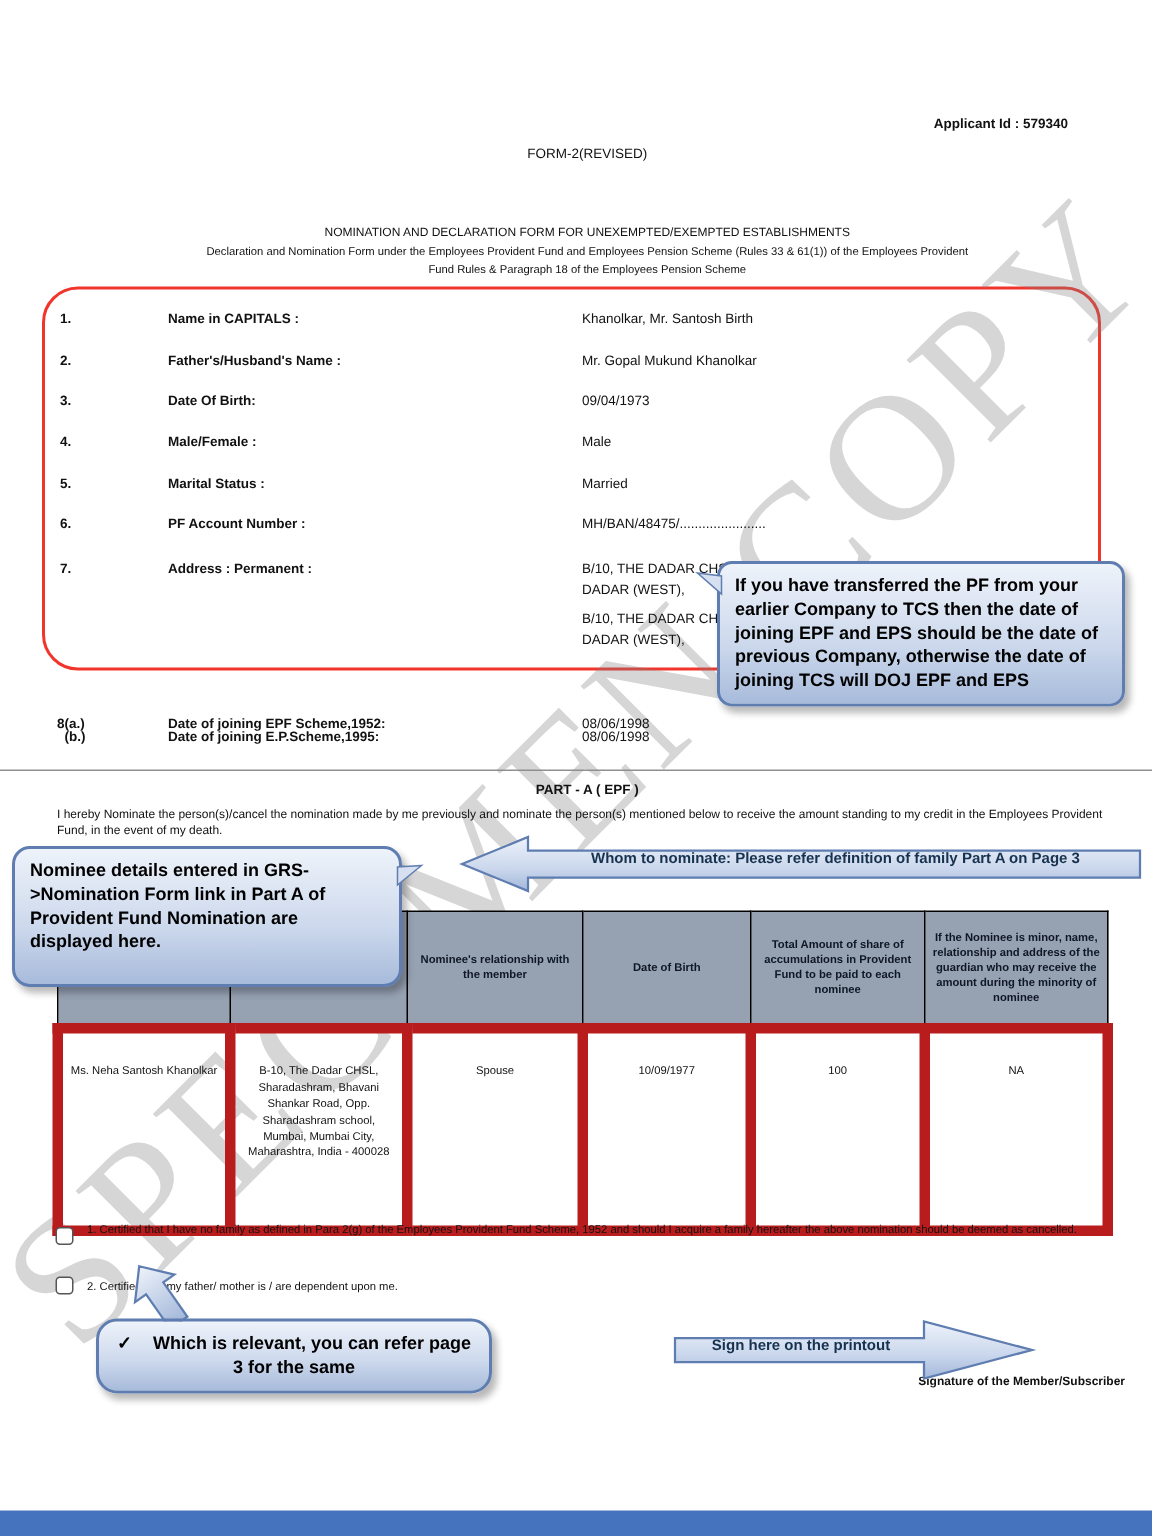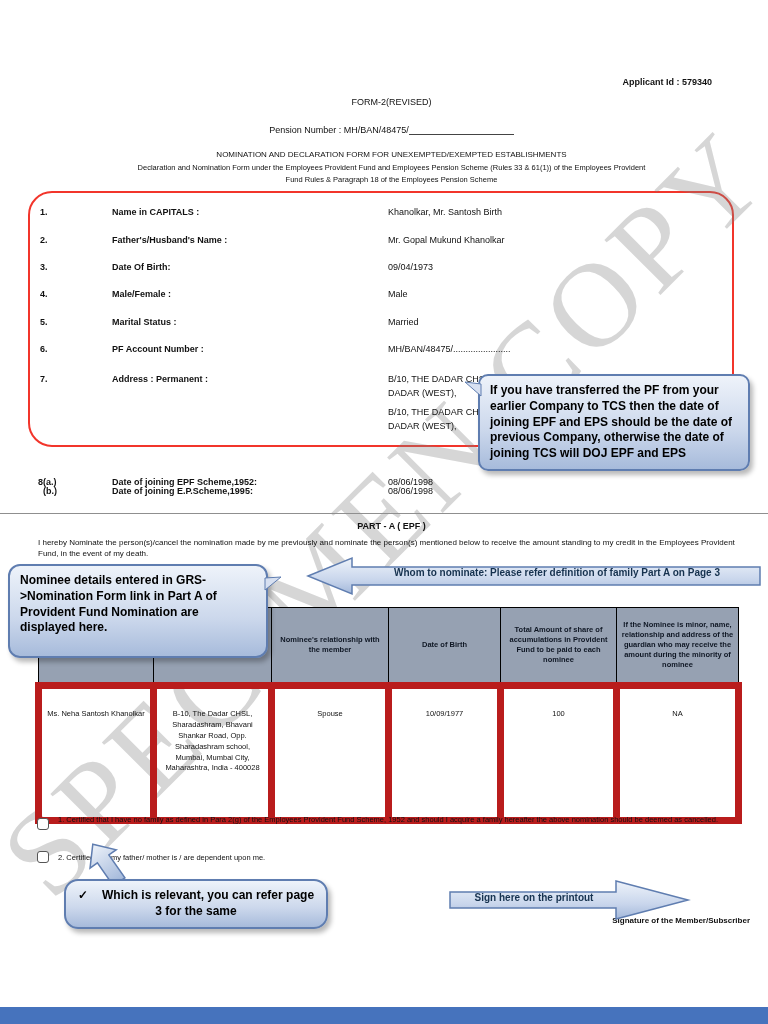--- a/index.html
+++ b/index.html
@@ -66,23 +66,20 @@
 </head>
 <body>
 
 <div class="page">
 
   <div id="watermark">SPECIMEN COPY</div>
 
   <div id="applicant-id" class="abs">Applicant Id : 579340</div>
   <div id="form-title" class="abs center">FORM-2(REVISED)</div>
 
-  <div id="pension-line" class="abs center">
-    <span>Pension Number : MH/BAN/48475/</span><span id="pension-blank"></span>
-  </div>
 
   <div id="title-1" class="abs center">NOMINATION AND DECLARATION FORM FOR UNEXEMPTED/EXEMPTED ESTABLISHMENTS</div>
   <div id="title-2" class="abs center">Declaration and Nomination Form under the Employees Provident Fund and Employees Pension Scheme (Rules 33 &amp; 61(1)) of the Employees Provident</div>
   <div id="title-3" class="abs center">Fund Rules &amp; Paragraph 18 of the Employees Pension Scheme</div>
 
   <div id="red-box" class="abs"></div>
 
   <div class="frow" style="top:207px">
     <span class="fno">1.</span>
     <span class="flabel">Name in CAPITALS :</span>

